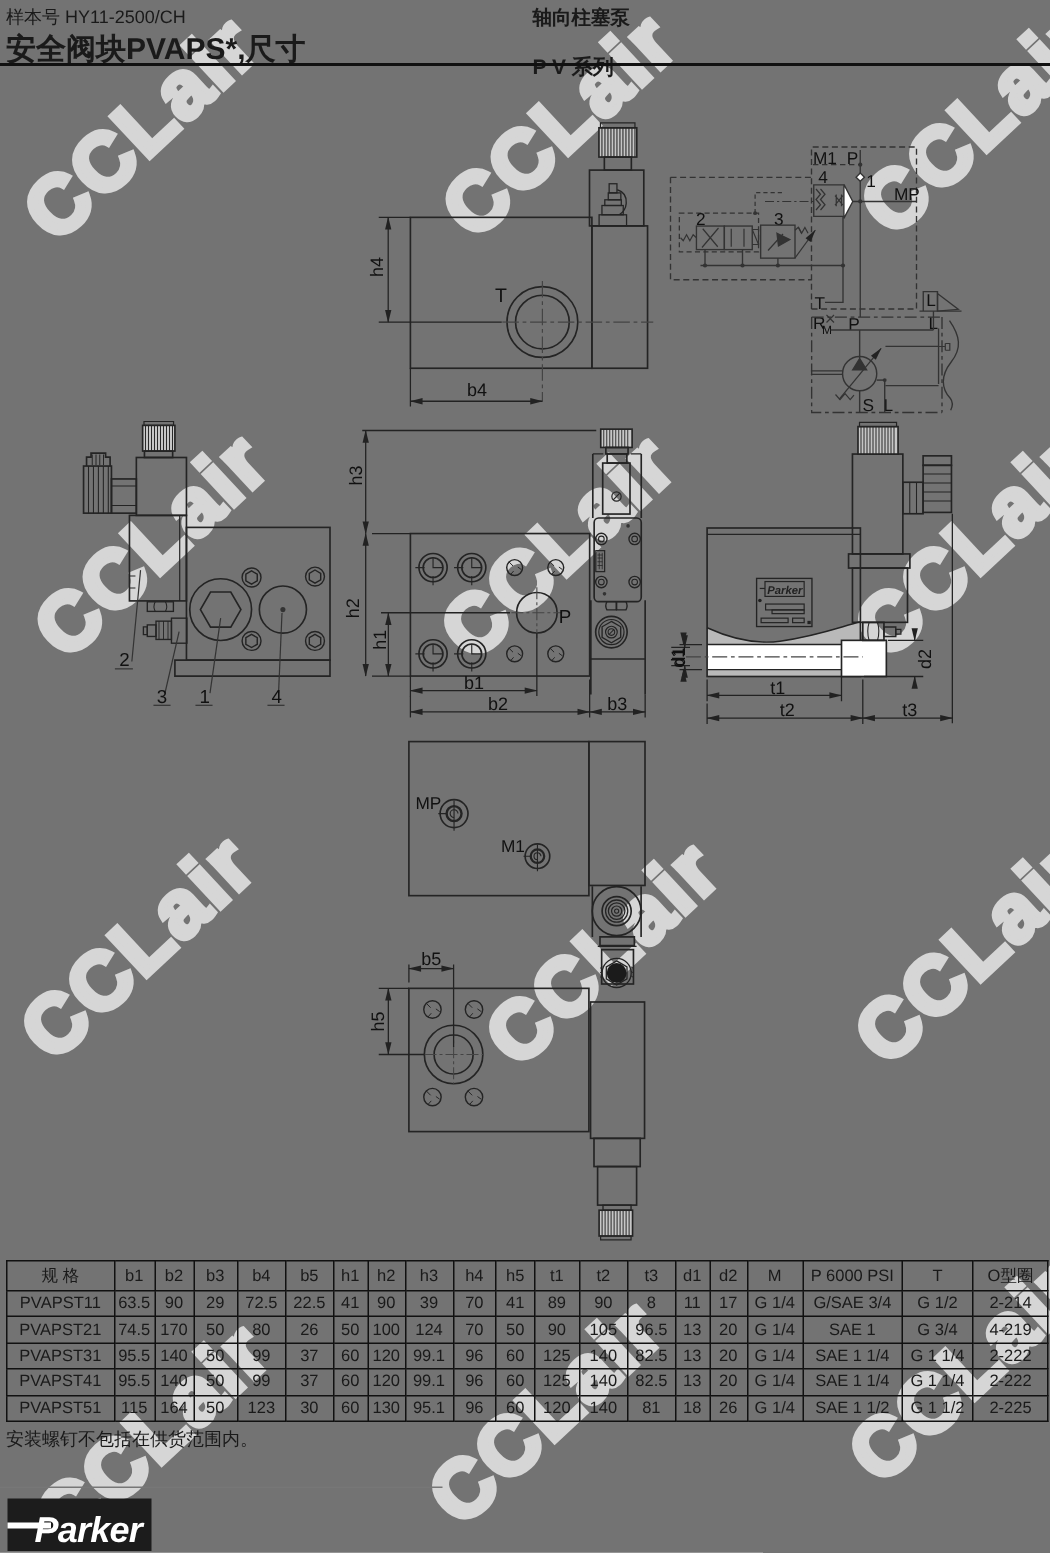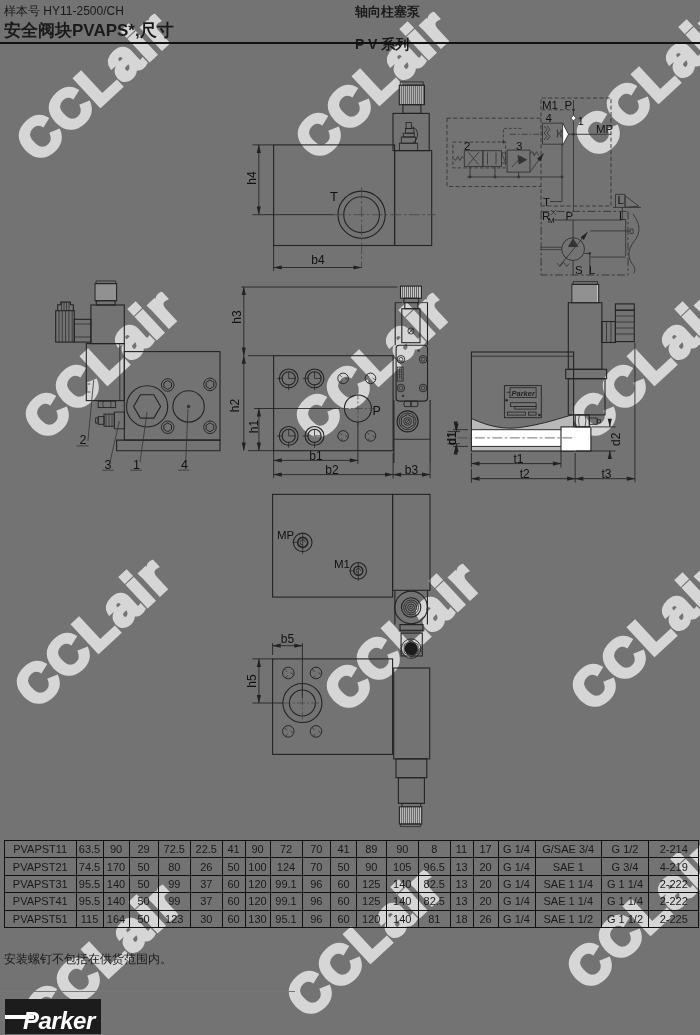--- a/index.html
+++ b/index.html
@@ -40,21 +40,21 @@
   <div class="wm" style="left:579px;top:699px;">CCLair</div>
 
   <div class="wm" style="left:33px;top:1021px;">CCLair</div>
 
   <div class="wm" style="left:295px;top:1006px;">CCLair</div>
 
   <div class="wm" style="left:575px;top:978px;">CCLair</div>
 
   <div class="hd" style="left:4px;top:3px;font-size:12px;">样本号 HY11-2500/CH</div>
 
-  <div class="hd" style="left:4px;top:19px;font-size:17px;font-weight:bold;text-align:center;">安全阀块PVAPS*,尺寸</div>
+  <div class="hd" style="left:4px;top:19px;font-size:20px;font-weight:bold;text-align:center;">安全阀块PVAPS*,尺寸</div>
 
   <div class="hd" style="left:355px;top:3px;font-size:13px;font-weight:bold;text-align:right;">轴向柱塞泵</div>
 
   <div class="hd" style="left:355px;top:20px;font-size:14px;font-weight:bold;margin-top:16px;">P V 系列</div>
 
   <div class="hd" style="left:0;top:42px;width:700px;height:2px;background:#111;"></div>
 
 
   <svg class="draw" width="700" height="1035" viewBox="0 0 700 1035">
     <defs>
@@ -624,30 +624,52 @@
         <col style="width:32.5px">
         <col style="width:31.5px">
         <col style="width:23px">
         <col style="width:25px">
         <col style="width:37px">
         <col style="width:66.5px">
         <col style="width:47px">
         <col style="width:50.4px">
       </colgroup>
     <tbody>
+        <tr class="h">
+          <td>规 格</td>
+          <td>b1</td>
+          <td>b2</td>
+          <td>b3</td>
+          <td>b4</td>
+          <td>b5</td>
+          <td>h1</td>
+          <td>h2</td>
+          <td>h3</td>
+          <td>h4</td>
+          <td>h5</td>
+          <td>t1</td>
+          <td>t2</td>
+          <td>t3</td>
+          <td>d1</td>
+          <td>d2</td>
+          <td>M</td>
+          <td>P 6000 PSI</td>
+          <td>T</td>
+          <td>O型圈</td>
+        </tr>
     <tr>
           <td>PVAPST11</td>
           <td>63.5</td>
           <td>90</td>
           <td>29</td>
           <td>72.5</td>
           <td>22.5</td>
           <td>41</td>
           <td>90</td>
-          <td>72</td>
+          <td>39</td>
           <td>70</td>
           <td>41</td>
           <td>89</td>
           <td>90</td>
           <td>8</td>
           <td>11</td>
           <td>17</td>
           <td>G 1/4</td>
           <td>G/SAE 3/4</td>
           <td>G 1/2</td>

